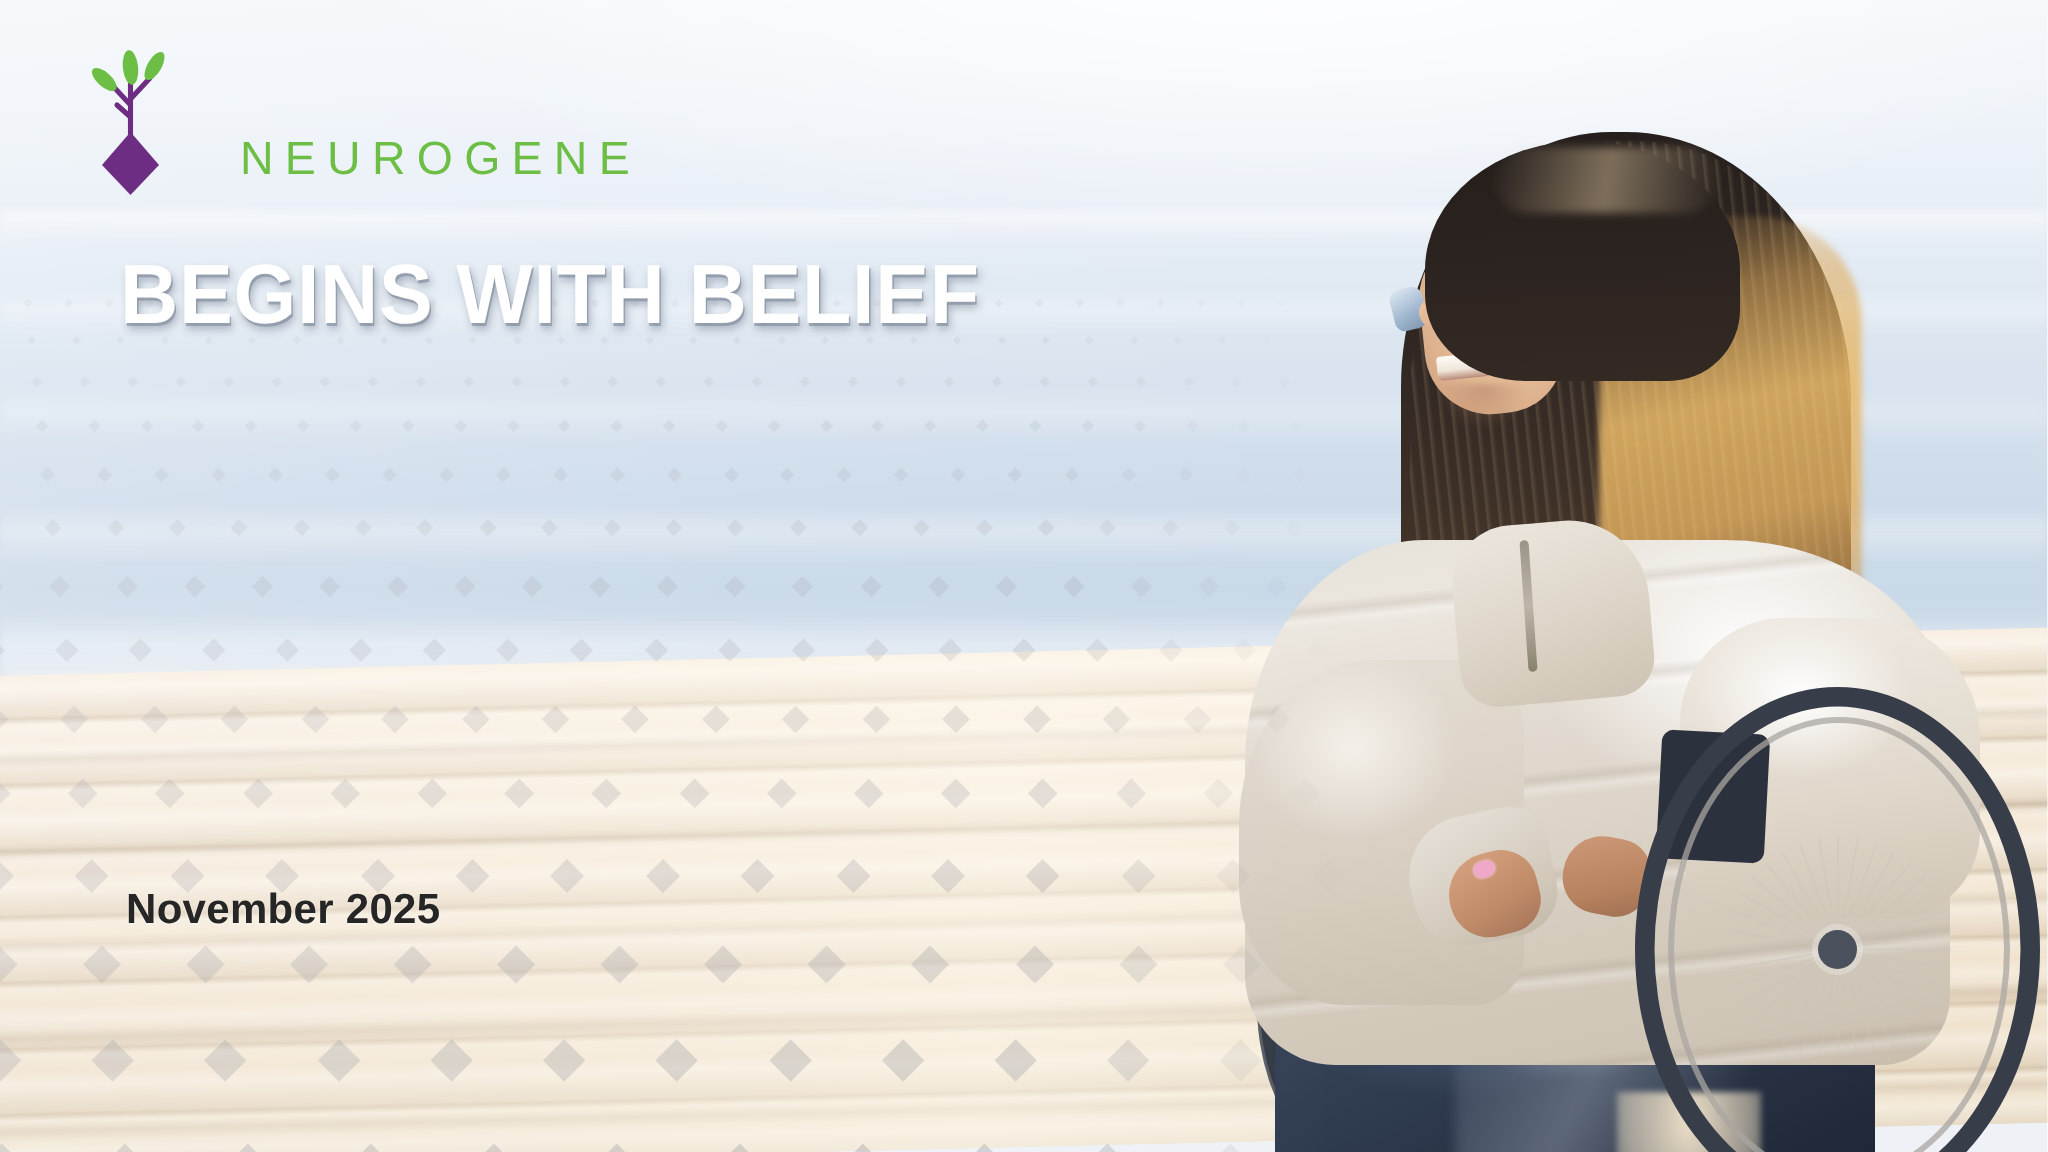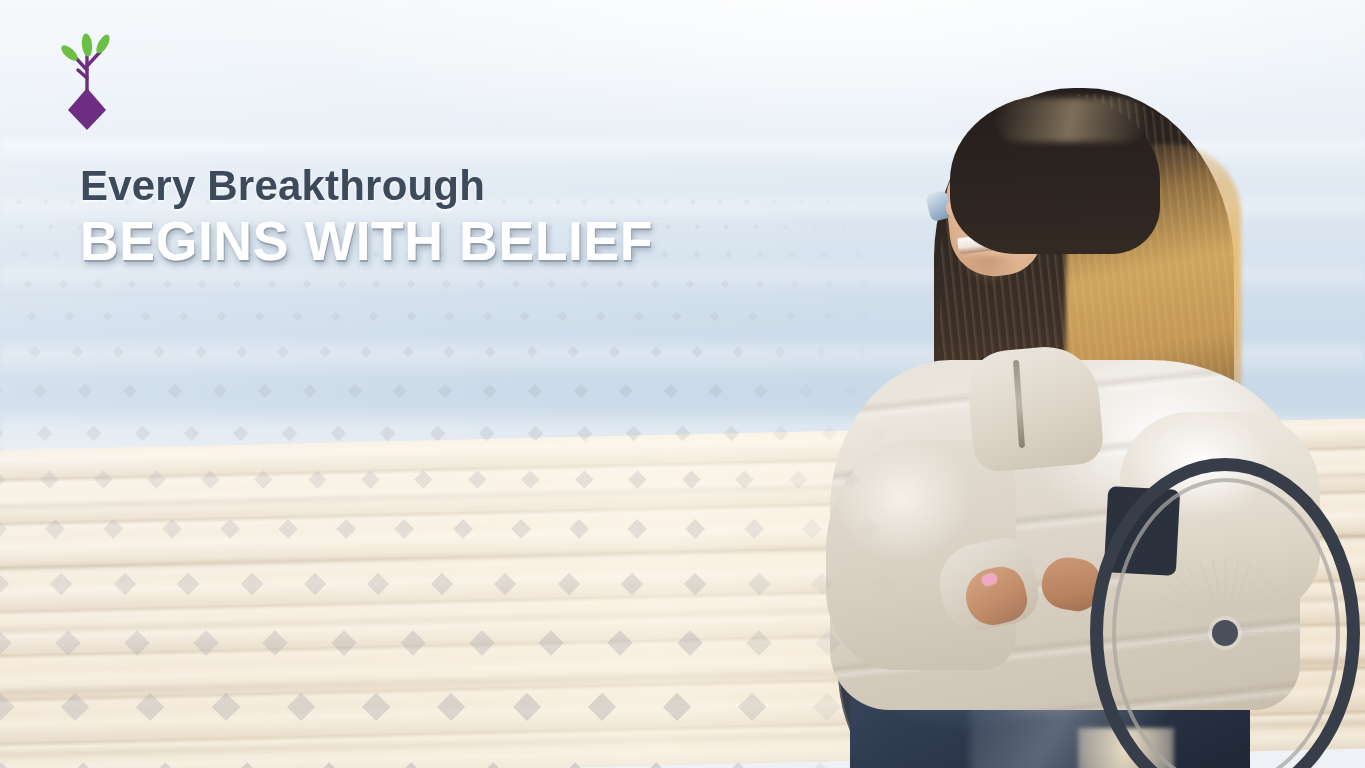--- a/index.html
+++ b/index.html
@@ -805,23 +805,24 @@
 
         <g fill="#6cbe45">
           <ellipse cx="31" cy="19" rx="5.1" ry="11.5" transform="rotate(-6 31 19)"></ellipse>
           <ellipse cx="47" cy="18" rx="4.7" ry="10.5" transform="rotate(30 47 18)"></ellipse>
           <ellipse cx="13.5" cy="27" rx="4.7" ry="10.2" transform="rotate(-48 13.5 27)"></ellipse>
         </g>
 
         <path d="M31,62 L50,84 L31,104 L12,84 Z" fill="#6c2d82"></path>
       </svg>
     </div>
+    <div class="logo-word">NEUROGENE</div>
   </div>
 
   <div id="headline">
-    <div class="h-line1">Every Breakthrough</div>
     <div class="h-line2">BEGINS WITH BELIEF</div>
   </div>
 
   <div id="subtitle">
+    <div class="s-date">November 2025</div>
   </div>
 
 </div>
 
 </body></html>

